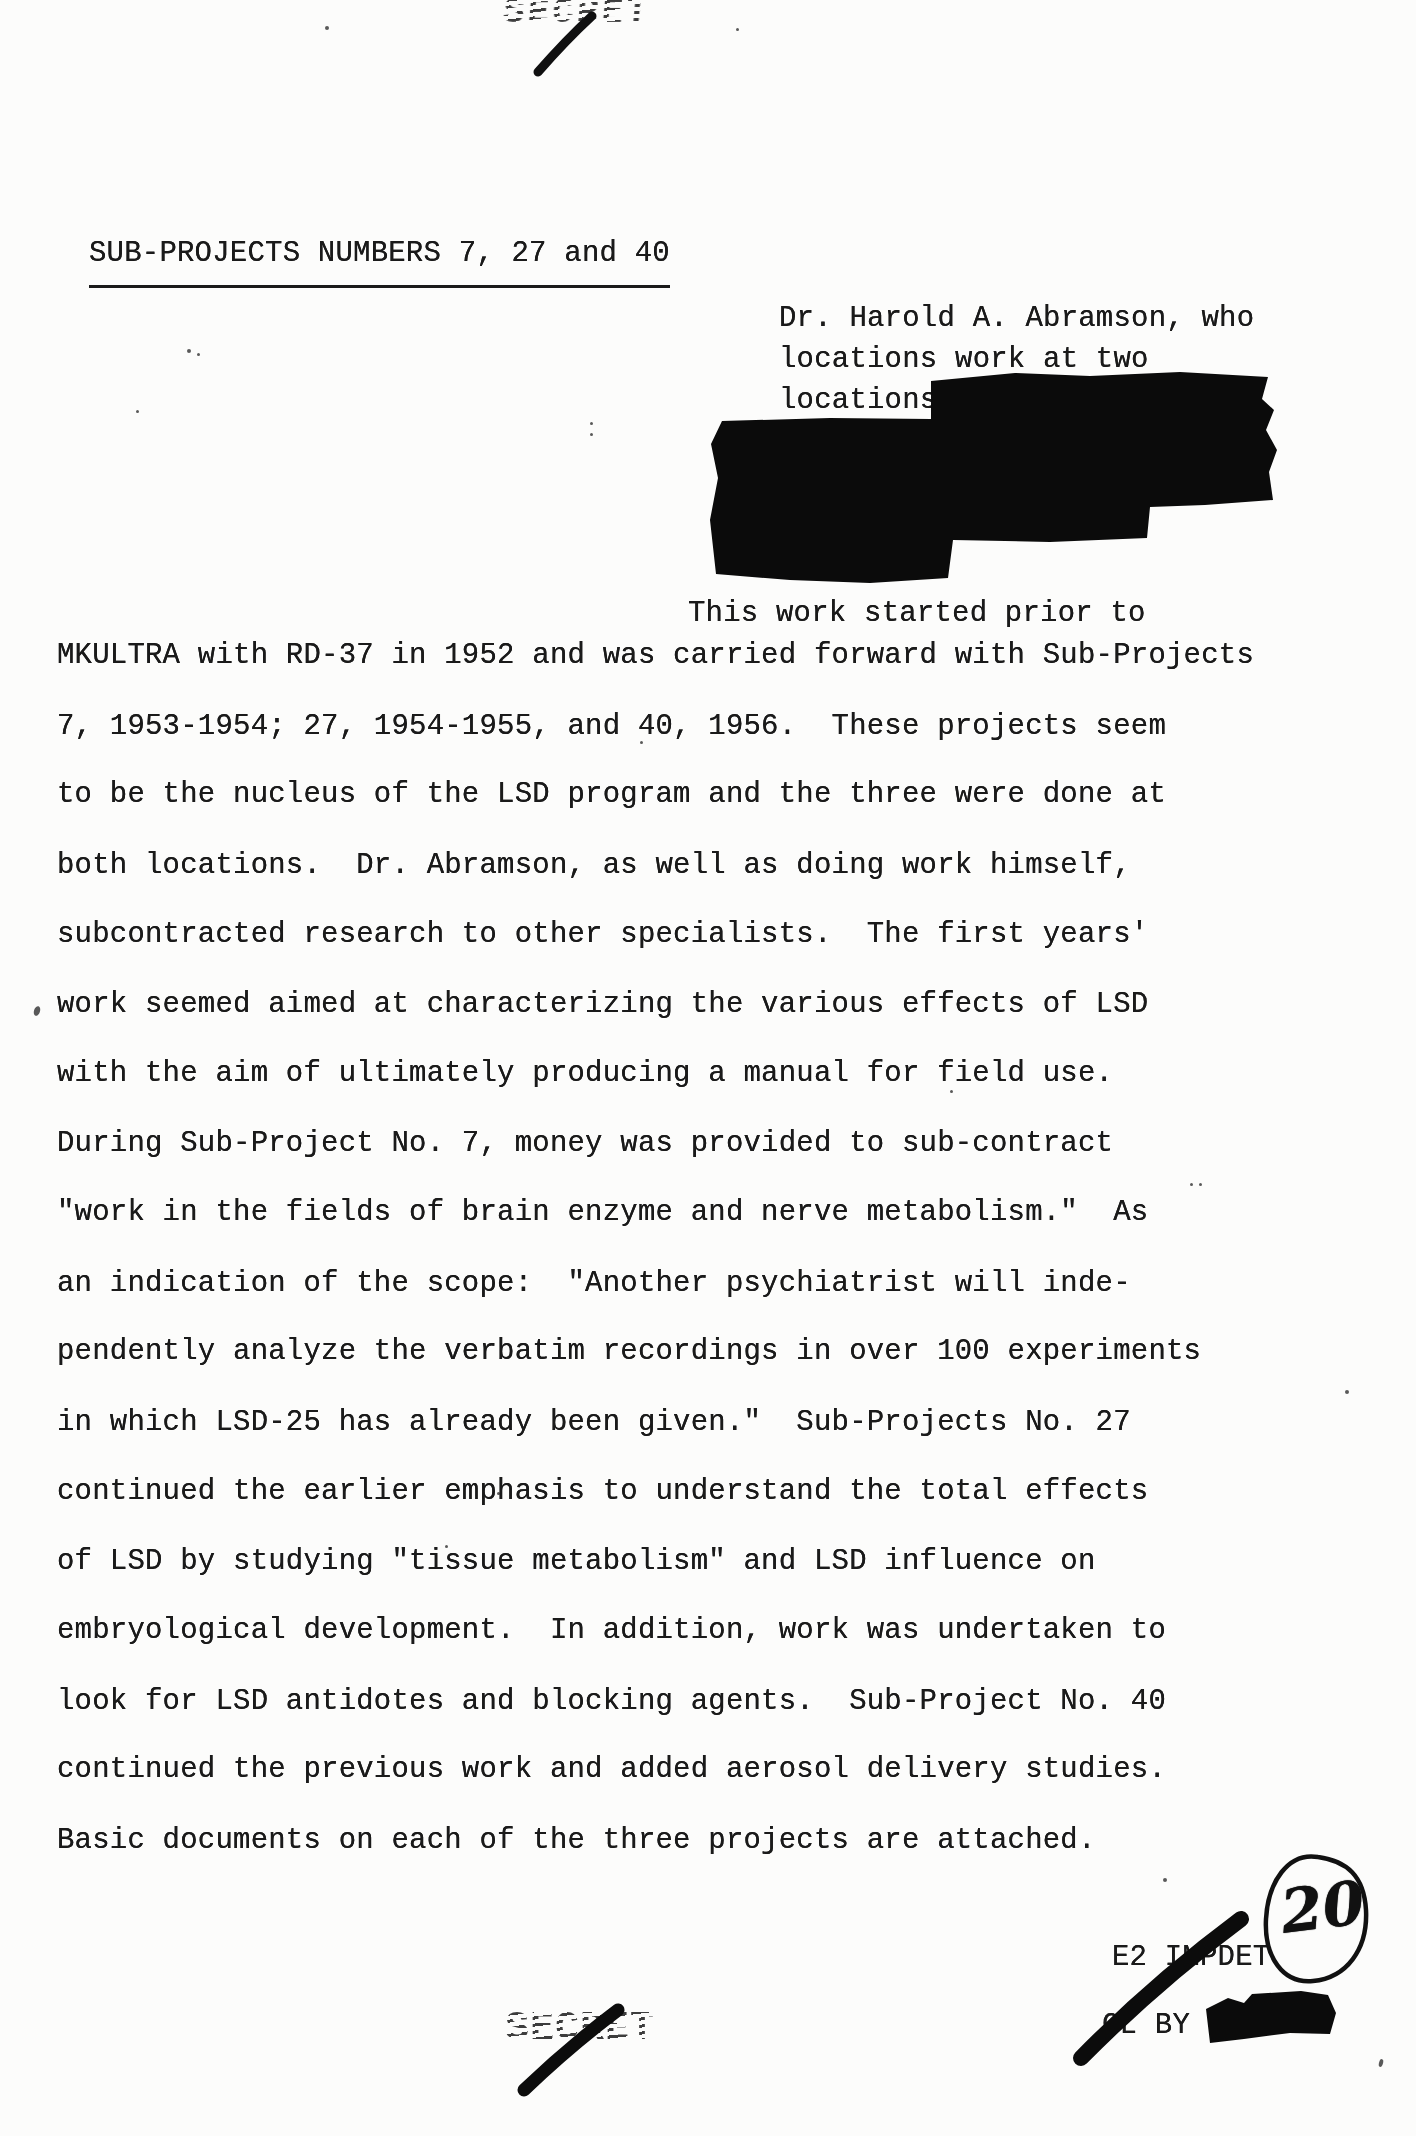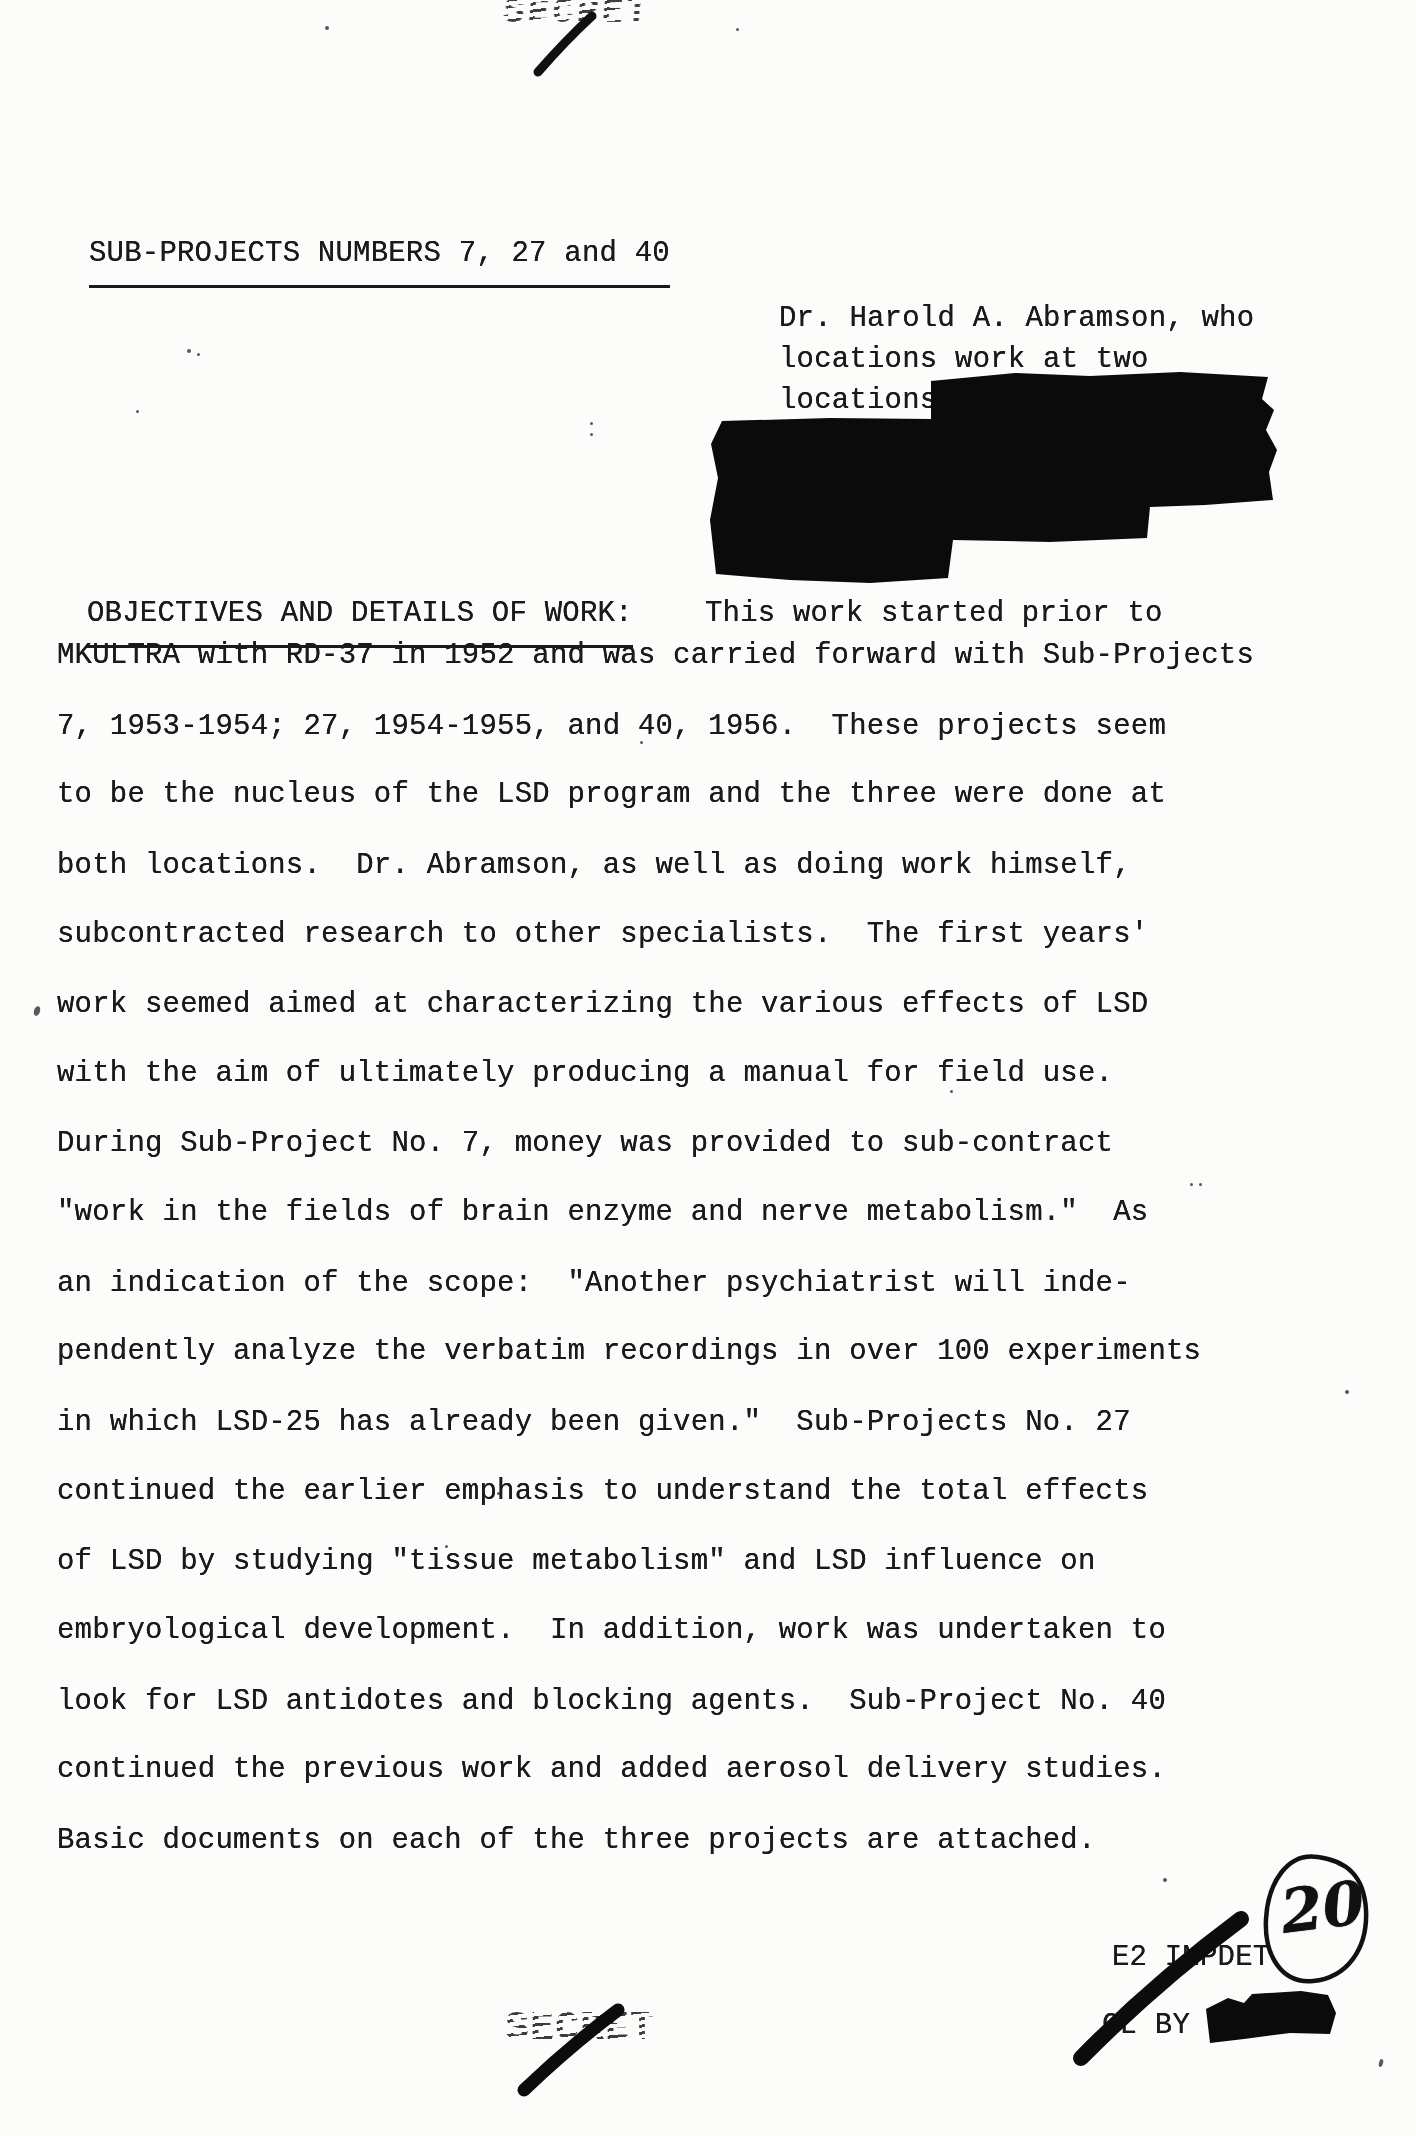--- a/index.html
+++ b/index.html
@@ -12,21 +12,21 @@
     overflow:hidden;
   }
   
   .tw{white-space:pre;font-size:29px;letter-spacing:.2px;text-shadow:0 0 .6px currentColor;}
   .h{position:absolute;border-bottom:3px solid var(--ink,#1a1a1a);padding-bottom:15px;}
   #doc-title{left:89px;top:237px;}
   #principal-label{left:88px;top:305px;}
   #objectives-label{left:87px;top:597px;}
   #principal-lines{position:absolute;left:735px;top:302px;margin-left:44px;}
   #principal-lines .rline{height:41px;line-height:33px;}
-  #objectives-lead{position:absolute;left:705px;top:597px;}
+  #objectives-lead{position:absolute;left:688px;top:597px;}
   #body-text{position:absolute;left:57px;top:639px;}
   #body-text .bline{height:69.65px;line-height:33px;}
   #body-text .bline:nth-child(even){transform:translateY(1px);}
   
   #marking-e2{position:absolute;left:1112px;top:1941px;}
   #marking-clby{position:absolute;left:1102px;top:2009px;}
   #page-number{
     position:absolute;left:1281px;top:1872px;
     font-family:"DejaVu Serif",serif;font-style:italic;font-weight:bold;
     font-size:60px;color:#111;transform:rotate(-7deg);
@@ -46,21 +46,20 @@
 </style>
 </head>
 <body>
 
 <div class="page" style="--ink: #1a1a1a; --paper: #fcfcfb;">
 
   <div class="stamp" id="stamp-top">SECRET</div>
 
   <div class="tw h" id="doc-title">SUB-PROJECTS NUMBERS 7, 27 and 40</div>
   <div class="tw" id="principal-lines"><div class="rline">Dr. Harold A. Abramson, who</div><div class="rline">locations work at two</div><div class="rline">locations:</div></div>
-  <div class="tw h" id="objectives-label">OBJECTIVES AND DETAILS OF WORK:</div>
   <div class="tw" id="objectives-lead">This work started prior to</div>
 
   <div class="tw" id="body-text"><div class="bline">MKULTRA with RD-37 in 1952 and was carried forward with Sub-Projects</div><div class="bline">7, 1953-1954; 27, 1954-1955, and 40, 1956.  These projects seem</div><div class="bline">to be the nucleus of the LSD program and the three were done at</div><div class="bline">both locations.  Dr. Abramson, as well as doing work himself,</div><div class="bline">subcontracted research to other specialists.  The first years'</div><div class="bline">work seemed aimed at characterizing the various effects of LSD</div><div class="bline">with the aim of ultimately producing a manual for field use.</div><div class="bline">During Sub-Project No. 7, money was provided to sub-contract</div><div class="bline">"work in the fields of brain enzyme and nerve metabolism."  As</div><div class="bline">an indication of the scope:  "Another psychiatrist will inde-</div><div class="bline">pendently analyze the verbatim recordings in over 100 experiments</div><div class="bline">in which LSD-25 has already been given."  Sub-Projects No. 27</div><div class="bline">continued the earlier emphasis to understand the total effects</div><div class="bline">of LSD by studying "tissue metabolism" and LSD influence on</div><div class="bline">embryological development.  In addition, work was undertaken to</div><div class="bline">look for LSD antidotes and blocking agents.  Sub-Project No. 40</div><div class="bline">continued the previous work and added aerosol delivery studies.</div><div class="bline">Basic documents on each of the three projects are attached.</div></div>
 
   <div class="tw" id="marking-e2">E2 IMPDET</div>
   <div class="tw" id="marking-clby">CL BY</div>
   <div id="page-number">20</div>
 
   <div class="stamp" id="stamp-bottom">SECRET</div>
 

